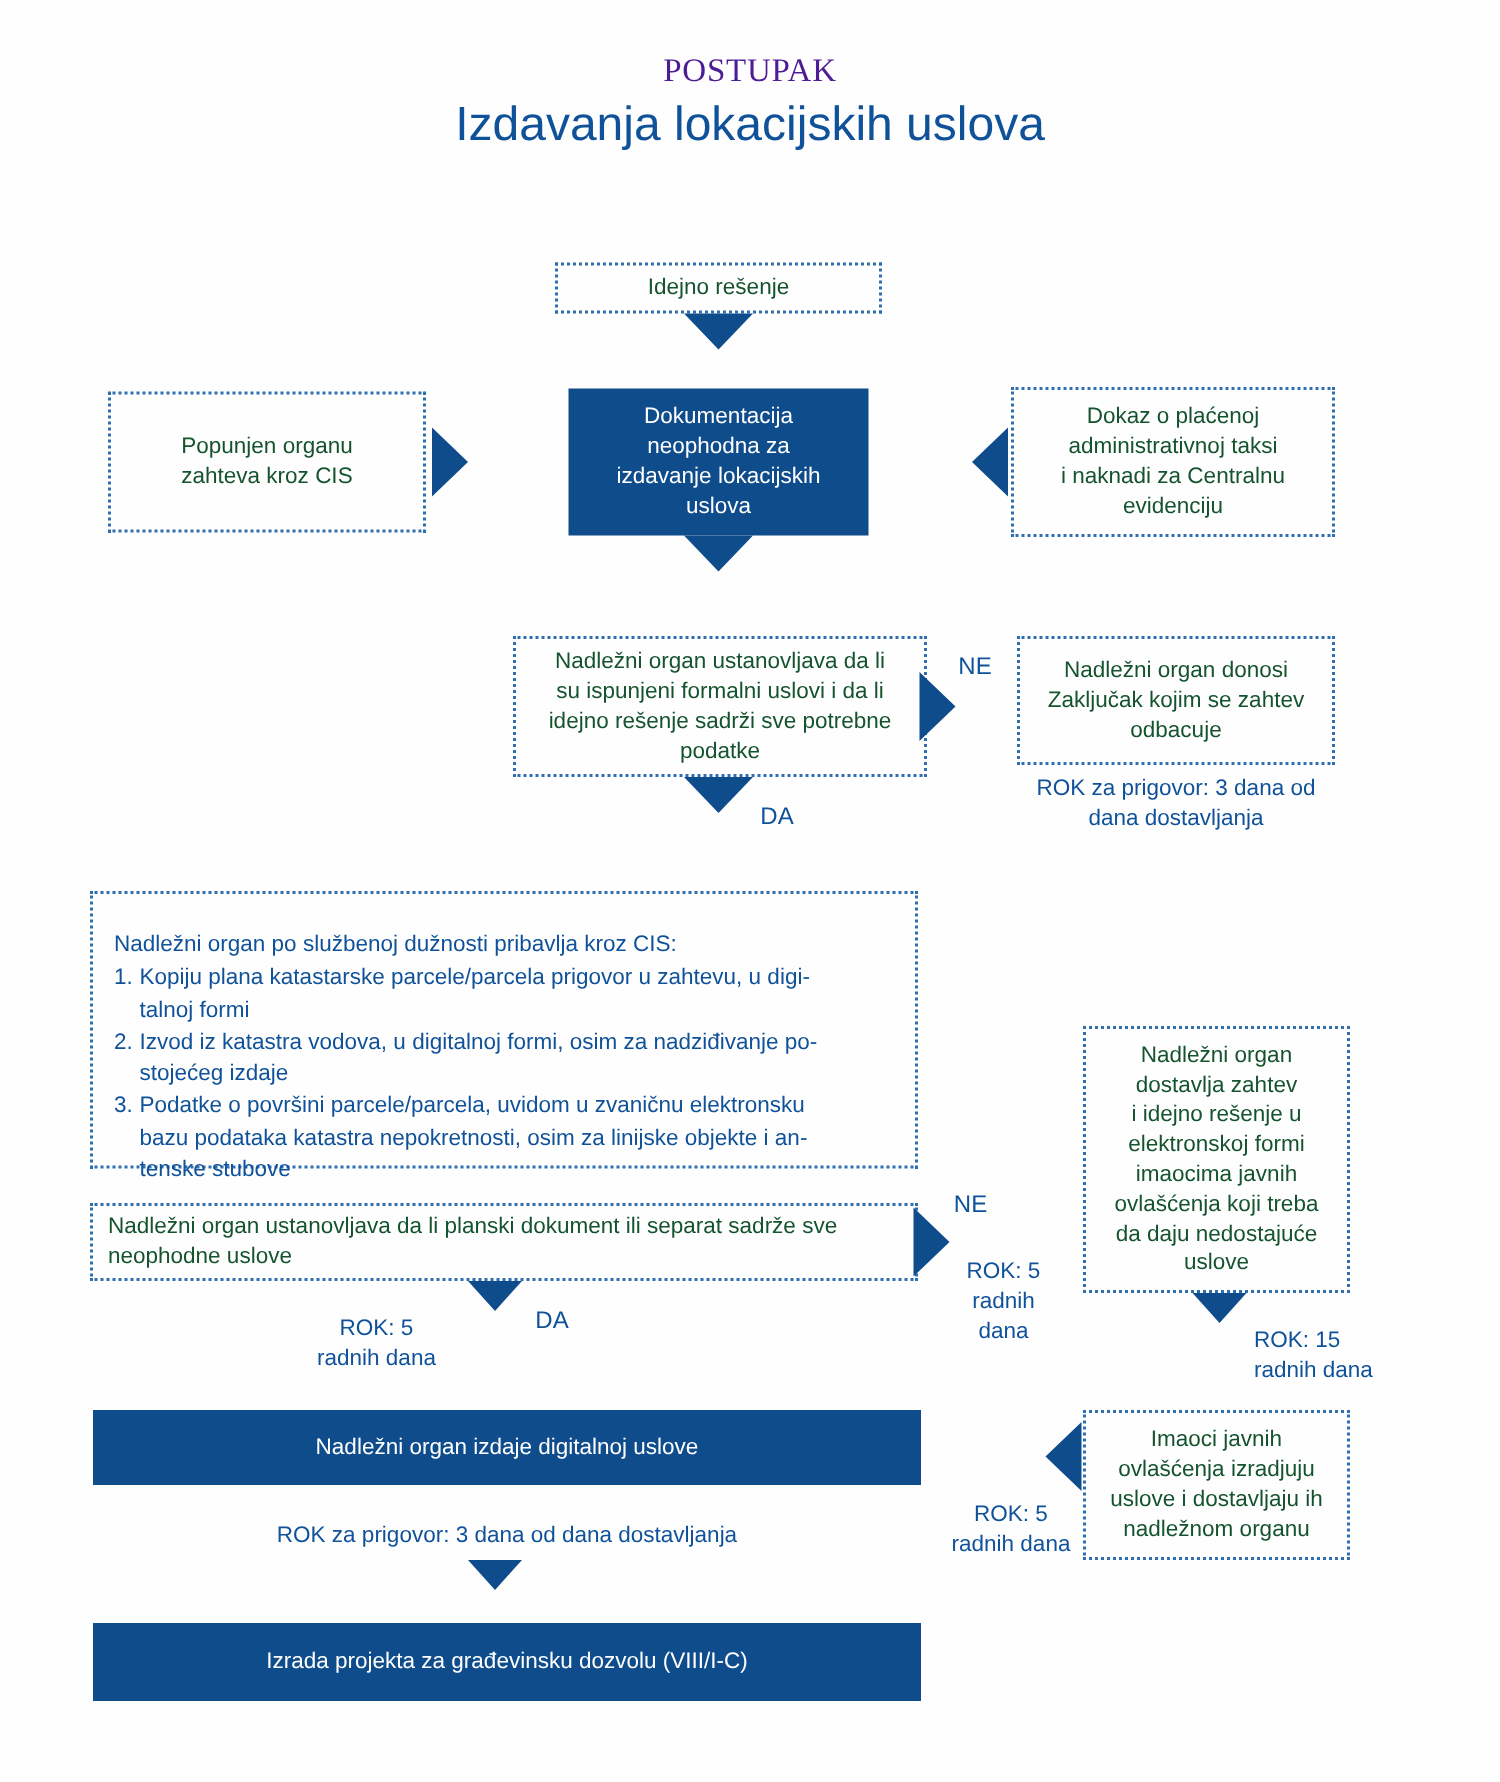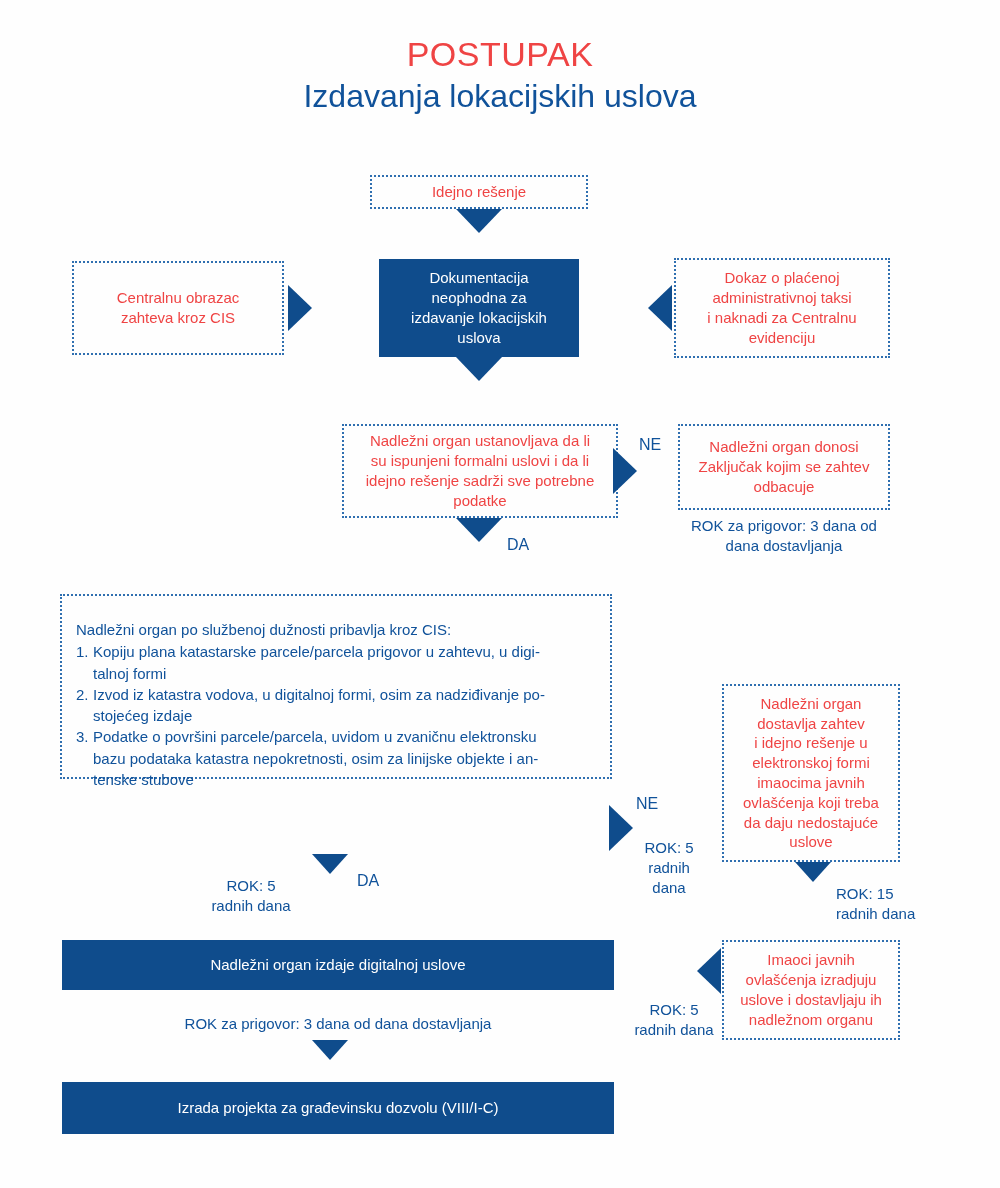--- a/index.html
+++ b/index.html
@@ -22,41 +22,42 @@
   
   .title-block {
     position: absolute;
     left: 0;
     top: 34px;
     width: 1000px;
     text-align: center;
     line-height: 1.22;
   }
   .title-line1 {
-    font-size: 34px;
-    color: #ef4444;
+    font-size: 22px;
+    color: #4c1d95;
     letter-spacing: 0.5px;
+    font-family: Liberation Serif, serif;
   }
   .title-line2 {
     font-size: 32px;
     color: #10529a;
     margin-top: 2px;
   }
 
   
   .box {
     position: absolute;
     box-sizing: border-box;
     display: flex;
     align-items: center;
     justify-content: center;
     text-align: center;
     font-size: 15px;
     line-height: 1.32;
-    color: #ef4444;
+    color: #14532d;
   }
   .box.dotted {
     border: 2px dotted #2f6fb0;
     background: transparent;
   }
   .box.solid {
     border: none;
     background: #0f4c8c;
     color: #ffffff;
   }
@@ -141,21 +142,21 @@
 
   <div class="title-block">
     <div class="title-line1">POSTUPAK</div>
     <div class="title-line2">Izdavanja lokacijskih uslova</div>
   </div>
 
   <div class="box dotted" style="left:370px; top:175px; width:218px; height:34px;">Idejno rešenje</div>
 
   <div class="arrow arrow-down" style="left:456px; top:209px;"></div>
 
-  <div class="box dotted" style="left:72px; top:261px; width:212px; height:94px; white-space:pre-line;">Centralnu obrazac
+  <div class="box dotted" style="left:72px; top:261px; width:212px; height:94px; white-space:pre-line;">Popunjen organu
 zahteva kroz CIS</div>
 
   <div class="arrow arrow-right" style="left:288px; top:285px;"></div>
 
   <div class="box solid" style="left:379px; top:259px; width:200px; height:98px; white-space:pre-line;">Dokumentacija
 neophodna za
 izdavanje lokacijskih
 uslova</div>
 
   <div class="arrow arrow-down" style="left:456px; top:357px;"></div>
@@ -222,20 +223,21 @@
 imaocima javnih
 ovlašćenja koji treba
 da daju nedostajuće
 uslove</div>
 
   <div class="arrow arrow-down small" style="left:795px; top:862px;"></div>
 
   <div class="label" style="left:836px; top:884px; width:120px; text-align:left; white-space:pre-line;">ROK: 15
 radnih dana</div>
 
+  <div class="box dotted left-text" style="left:60px; top:802px; width:552px; height:52px; padding:0 10px;">Nadležni organ ustanovljava da li planski dokument ili separat sadrže sve neophodne uslove</div>
 
   <div class="arrow arrow-right" style="left:609px; top:805px;"></div>
 
   <div class="label bold" style="left:627px; top:793px; width:40px;">NE</div>
 
   <div class="label" style="left:630px; top:838px; width:78px; white-space:pre-line;">ROK: 5
 radnih
 dana</div>
 
   <div class="arrow arrow-down small" style="left:312px; top:854px;"></div>

